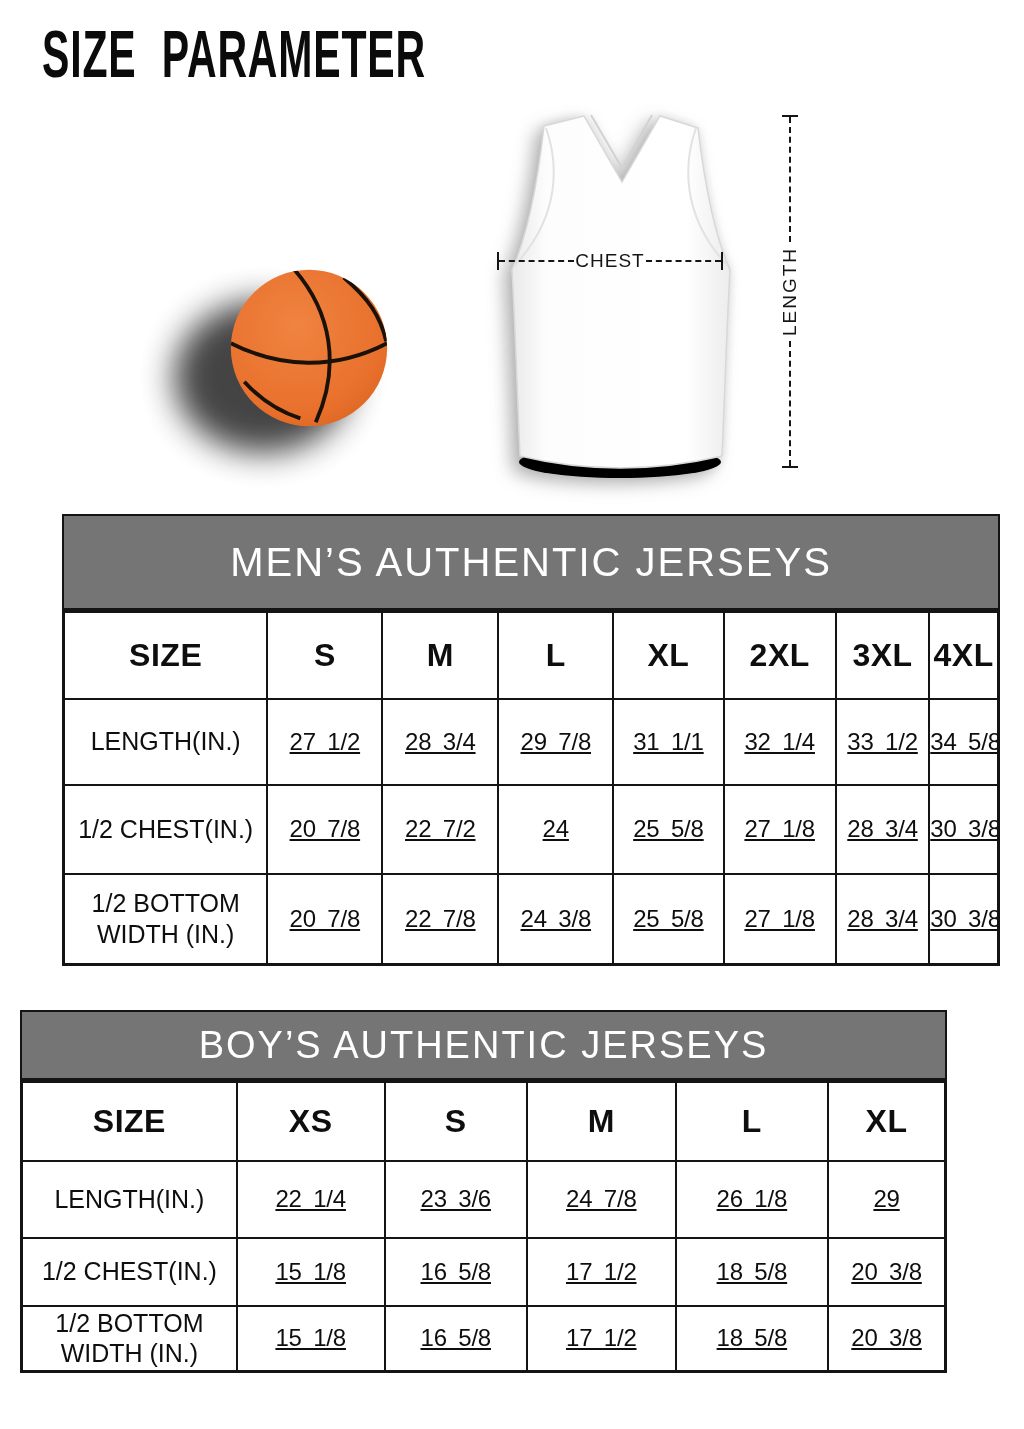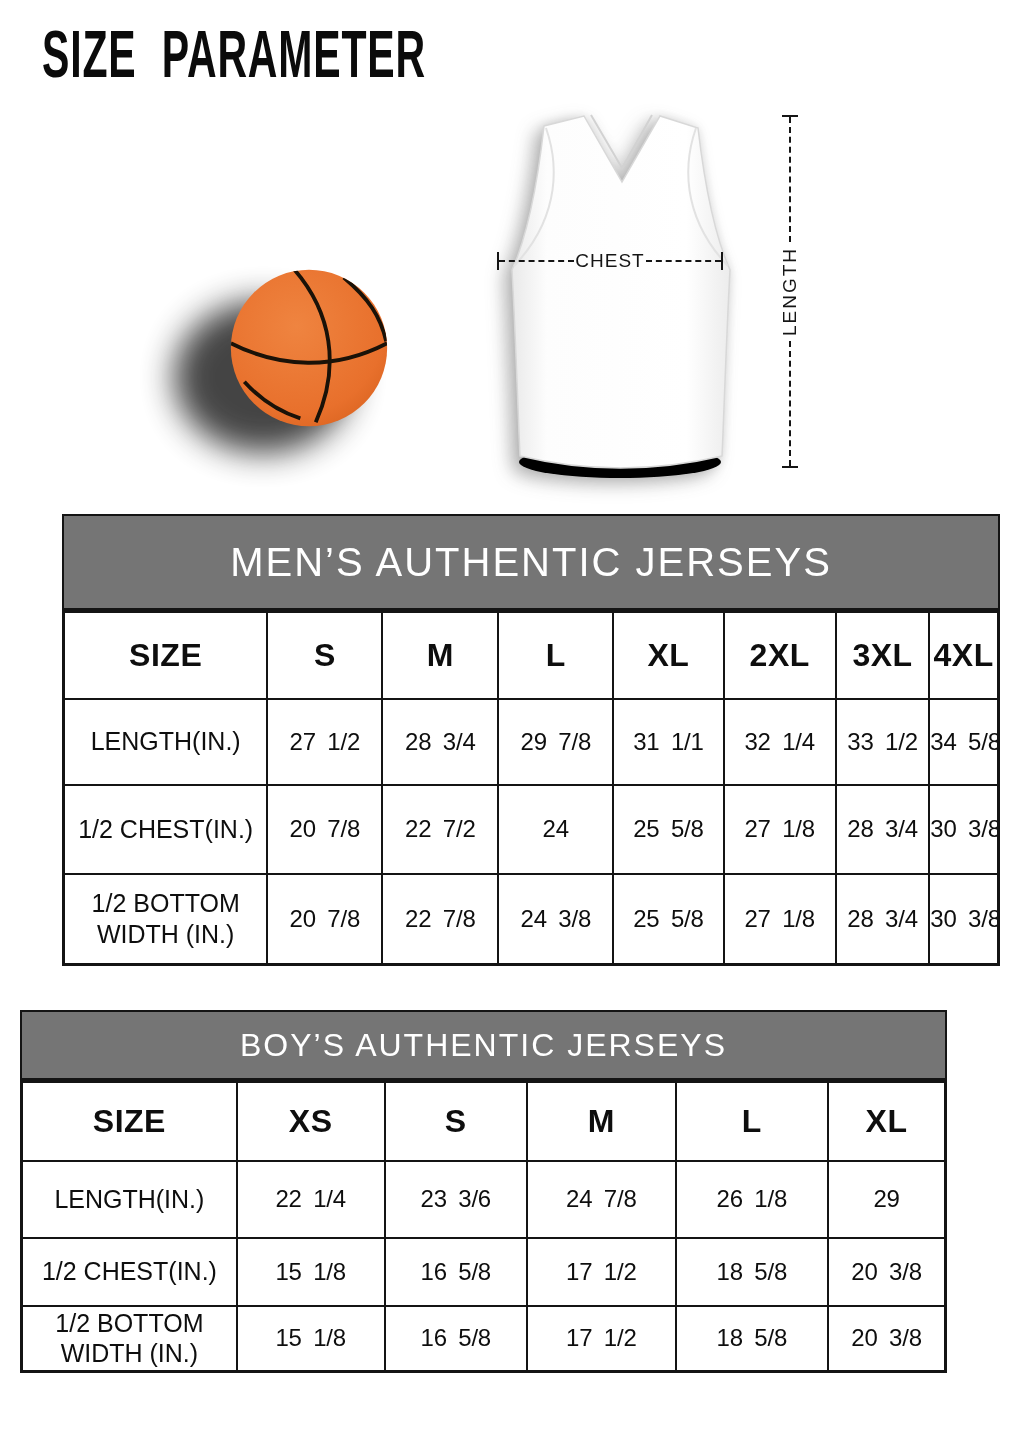--- a/index.html
+++ b/index.html
@@ -51,30 +51,30 @@
   .size-section { position:absolute; }
   #mens { left:19px; top:514px; width:981px;padding-left:43px; }
   #boys { left:20px; top:1010px; width:927px; }
 
   .banner {
     background:#757575; border:2px solid #141414; color:#ffffff;
     display:flex; align-items:center; justify-content:center;
     letter-spacing:2px; white-space:nowrap;
   }
   #mens .banner { height:96px; font-size:40px; }
-  #boys .banner { height:70px; font-size:32px; }
+  #boys .banner { height:70px; font-size:38px; }
 
   table { width:100%; border-collapse:collapse; table-layout:fixed; border:3px solid #141414; }
   th, td {
     border:2px solid #141414; text-align:center; vertical-align:middle;
     overflow:hidden; color:#0e0e0e;
   }
   th { font-size:32px; font-weight:bold; letter-spacing:0.5px; }
   td.lab { font-size:25px; line-height:1.22; padding:0 3px;margin-left:42px; }
-  td.val { font-size:24px; word-spacing:5px; letter-spacing:-0.2px; white-space:nowrap; }
+  td.val { font-size:24px; word-spacing:5px; letter-spacing:-0.2px; white-space:nowrap;text-decoration:underline; }
 
   #mens tr.hdr { height:87px; }
   #mens tr.r0  { height:86px; }
   #mens tr.r1  { height:89px; }
   #mens tr.r2  { height:91px; }
 
   #boys tr.hdr { height:79px; }
   #boys tr.r0  { height:77px; }
   #boys tr.r1  { height:68px; }
   #boys tr.r2  { height:66px; }

